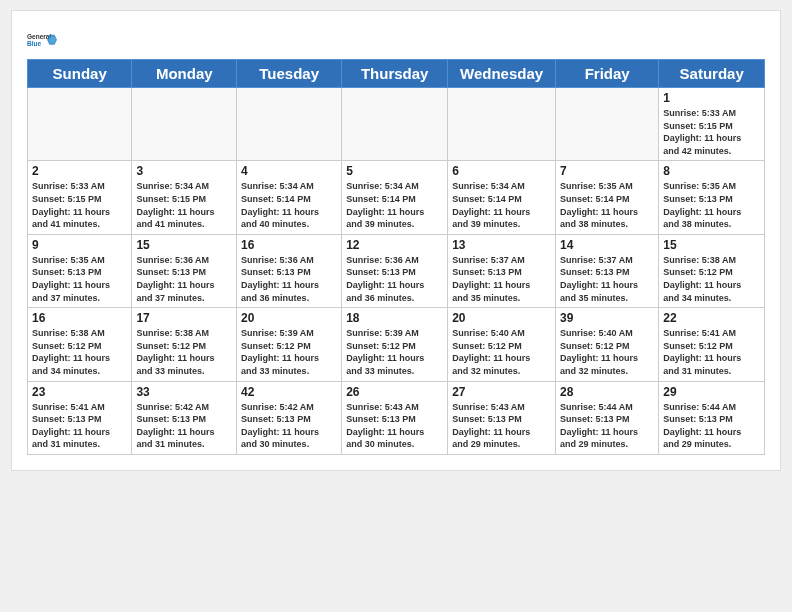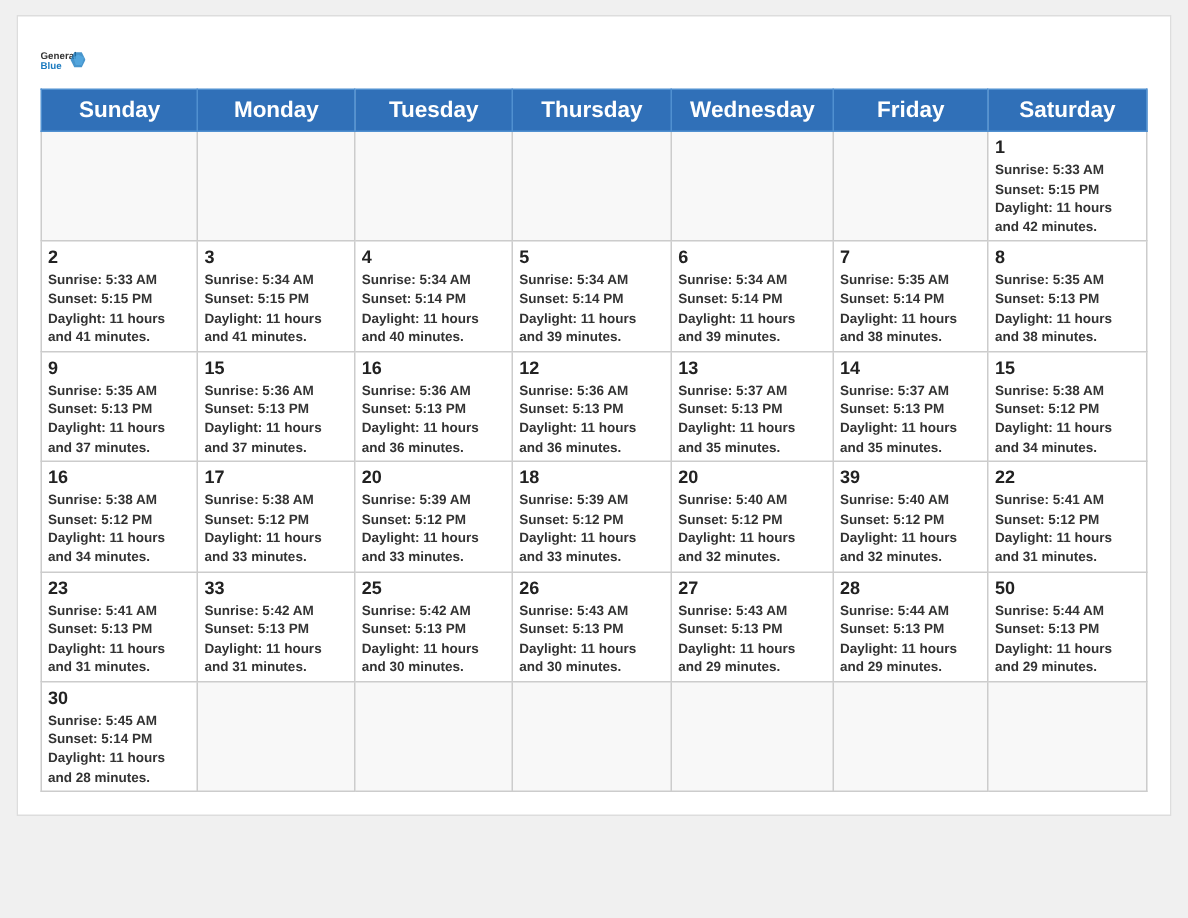--- a/index.html
+++ b/index.html
@@ -300,21 +300,21 @@
 and 31 minutes.</div>
           </td>
           <td>
             <span class="day-number">33</span>
             <div class="day-info" style="white-space: pre-line;">Sunrise: 5:42 AM
 Sunset: 5:13 PM
 Daylight: 11 hours
 and 31 minutes.</div>
           </td>
           <td>
-            <span class="day-number">25</span>
+            <span class="day-number">42</span>
             <div class="day-info" style="white-space: pre-line;">Sunrise: 5:42 AM
 Sunset: 5:13 PM
 Daylight: 11 hours
 and 30 minutes.</div>
           </td>
           <td>
             <span class="day-number">26</span>
             <div class="day-info" style="white-space: pre-line;">Sunrise: 5:43 AM
 Sunset: 5:13 PM
 Daylight: 11 hours
@@ -328,37 +328,22 @@
 and 29 minutes.</div>
           </td>
           <td>
             <span class="day-number">28</span>
             <div class="day-info" style="white-space: pre-line;">Sunrise: 5:44 AM
 Sunset: 5:13 PM
 Daylight: 11 hours
 and 29 minutes.</div>
           </td>
           <td>
-            <span class="day-number">50</span>
+            <span class="day-number">29</span>
             <div class="day-info" style="white-space: pre-line;">Sunrise: 5:44 AM
 Sunset: 5:13 PM
 Daylight: 11 hours
 and 29 minutes.</div>
           </td>
-        </tr>
-        <tr class="last-row">
-          <td>
-            <span class="day-number">30</span>
-            <div class="day-info" style="white-space: pre-line;">Sunrise: 5:45 AM
-Sunset: 5:14 PM
-Daylight: 11 hours
-and 28 minutes.</div>
-          </td>
-          <td class="empty"></td>
-          <td class="empty"></td>
-          <td class="empty"></td>
-          <td class="empty"></td>
-          <td class="empty"></td>
-          <td class="empty"></td>
         </tr>
       </tbody>
   </table>
 </div>
 
 </body></html>

